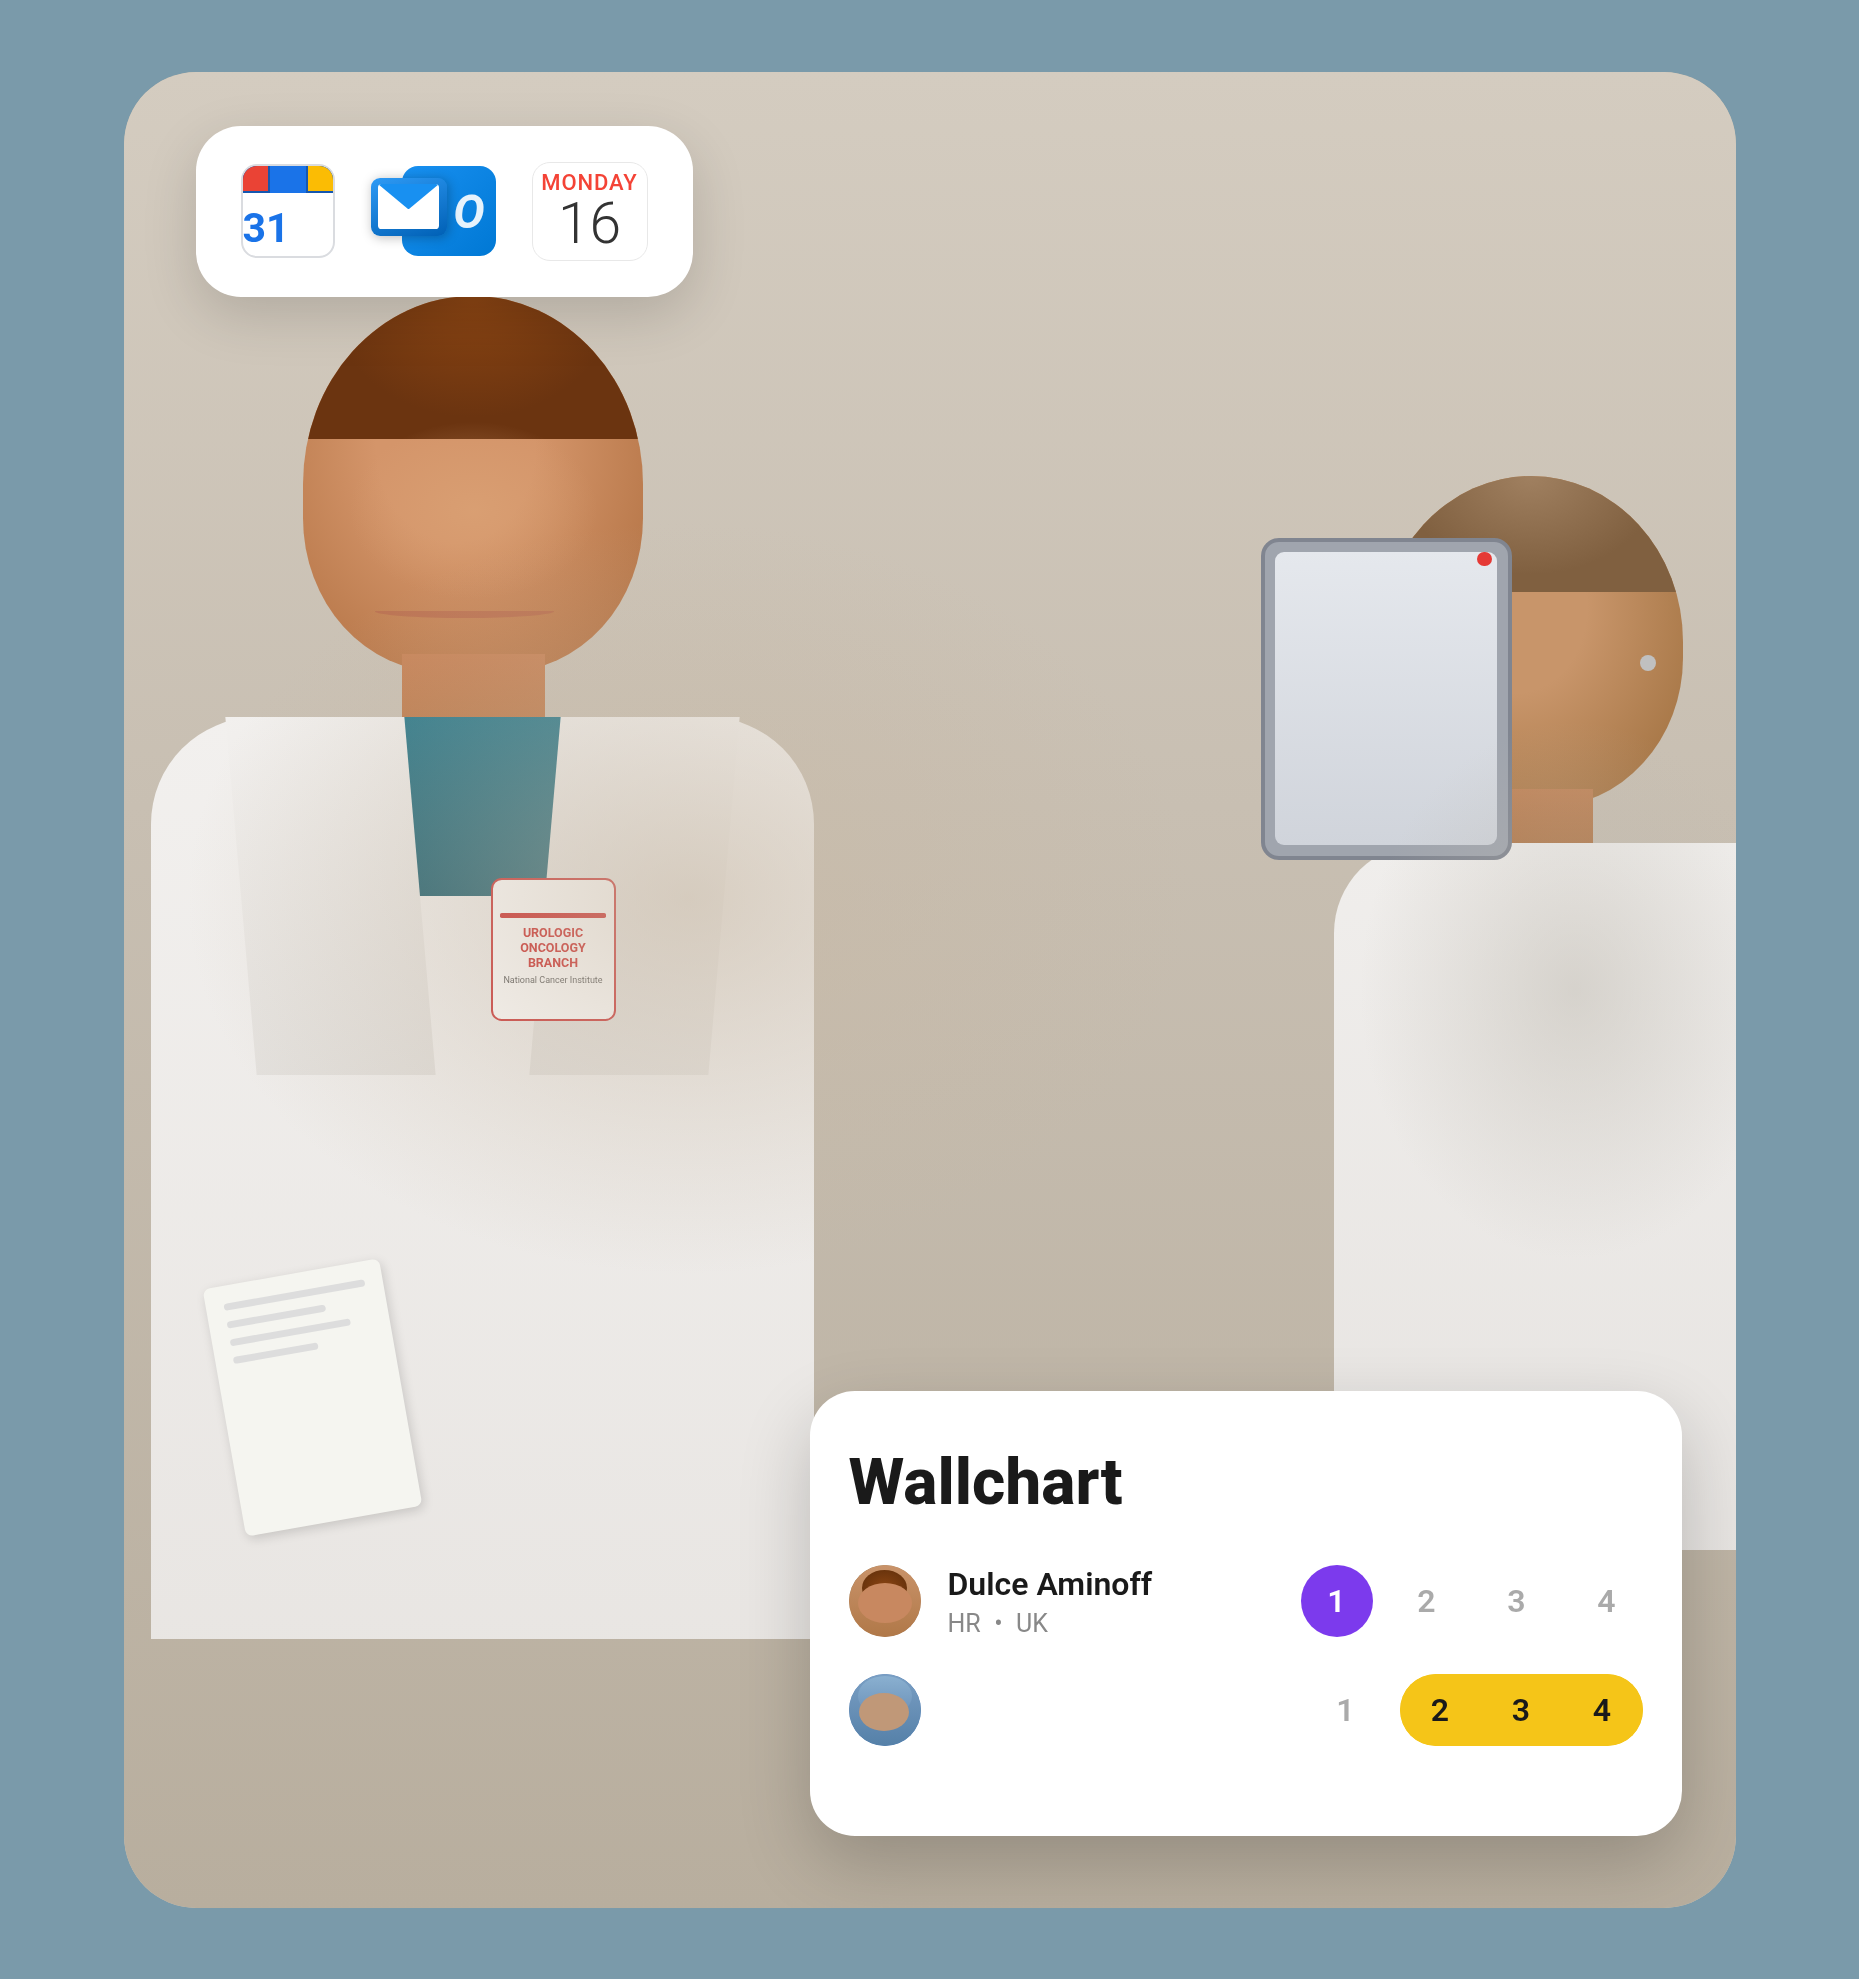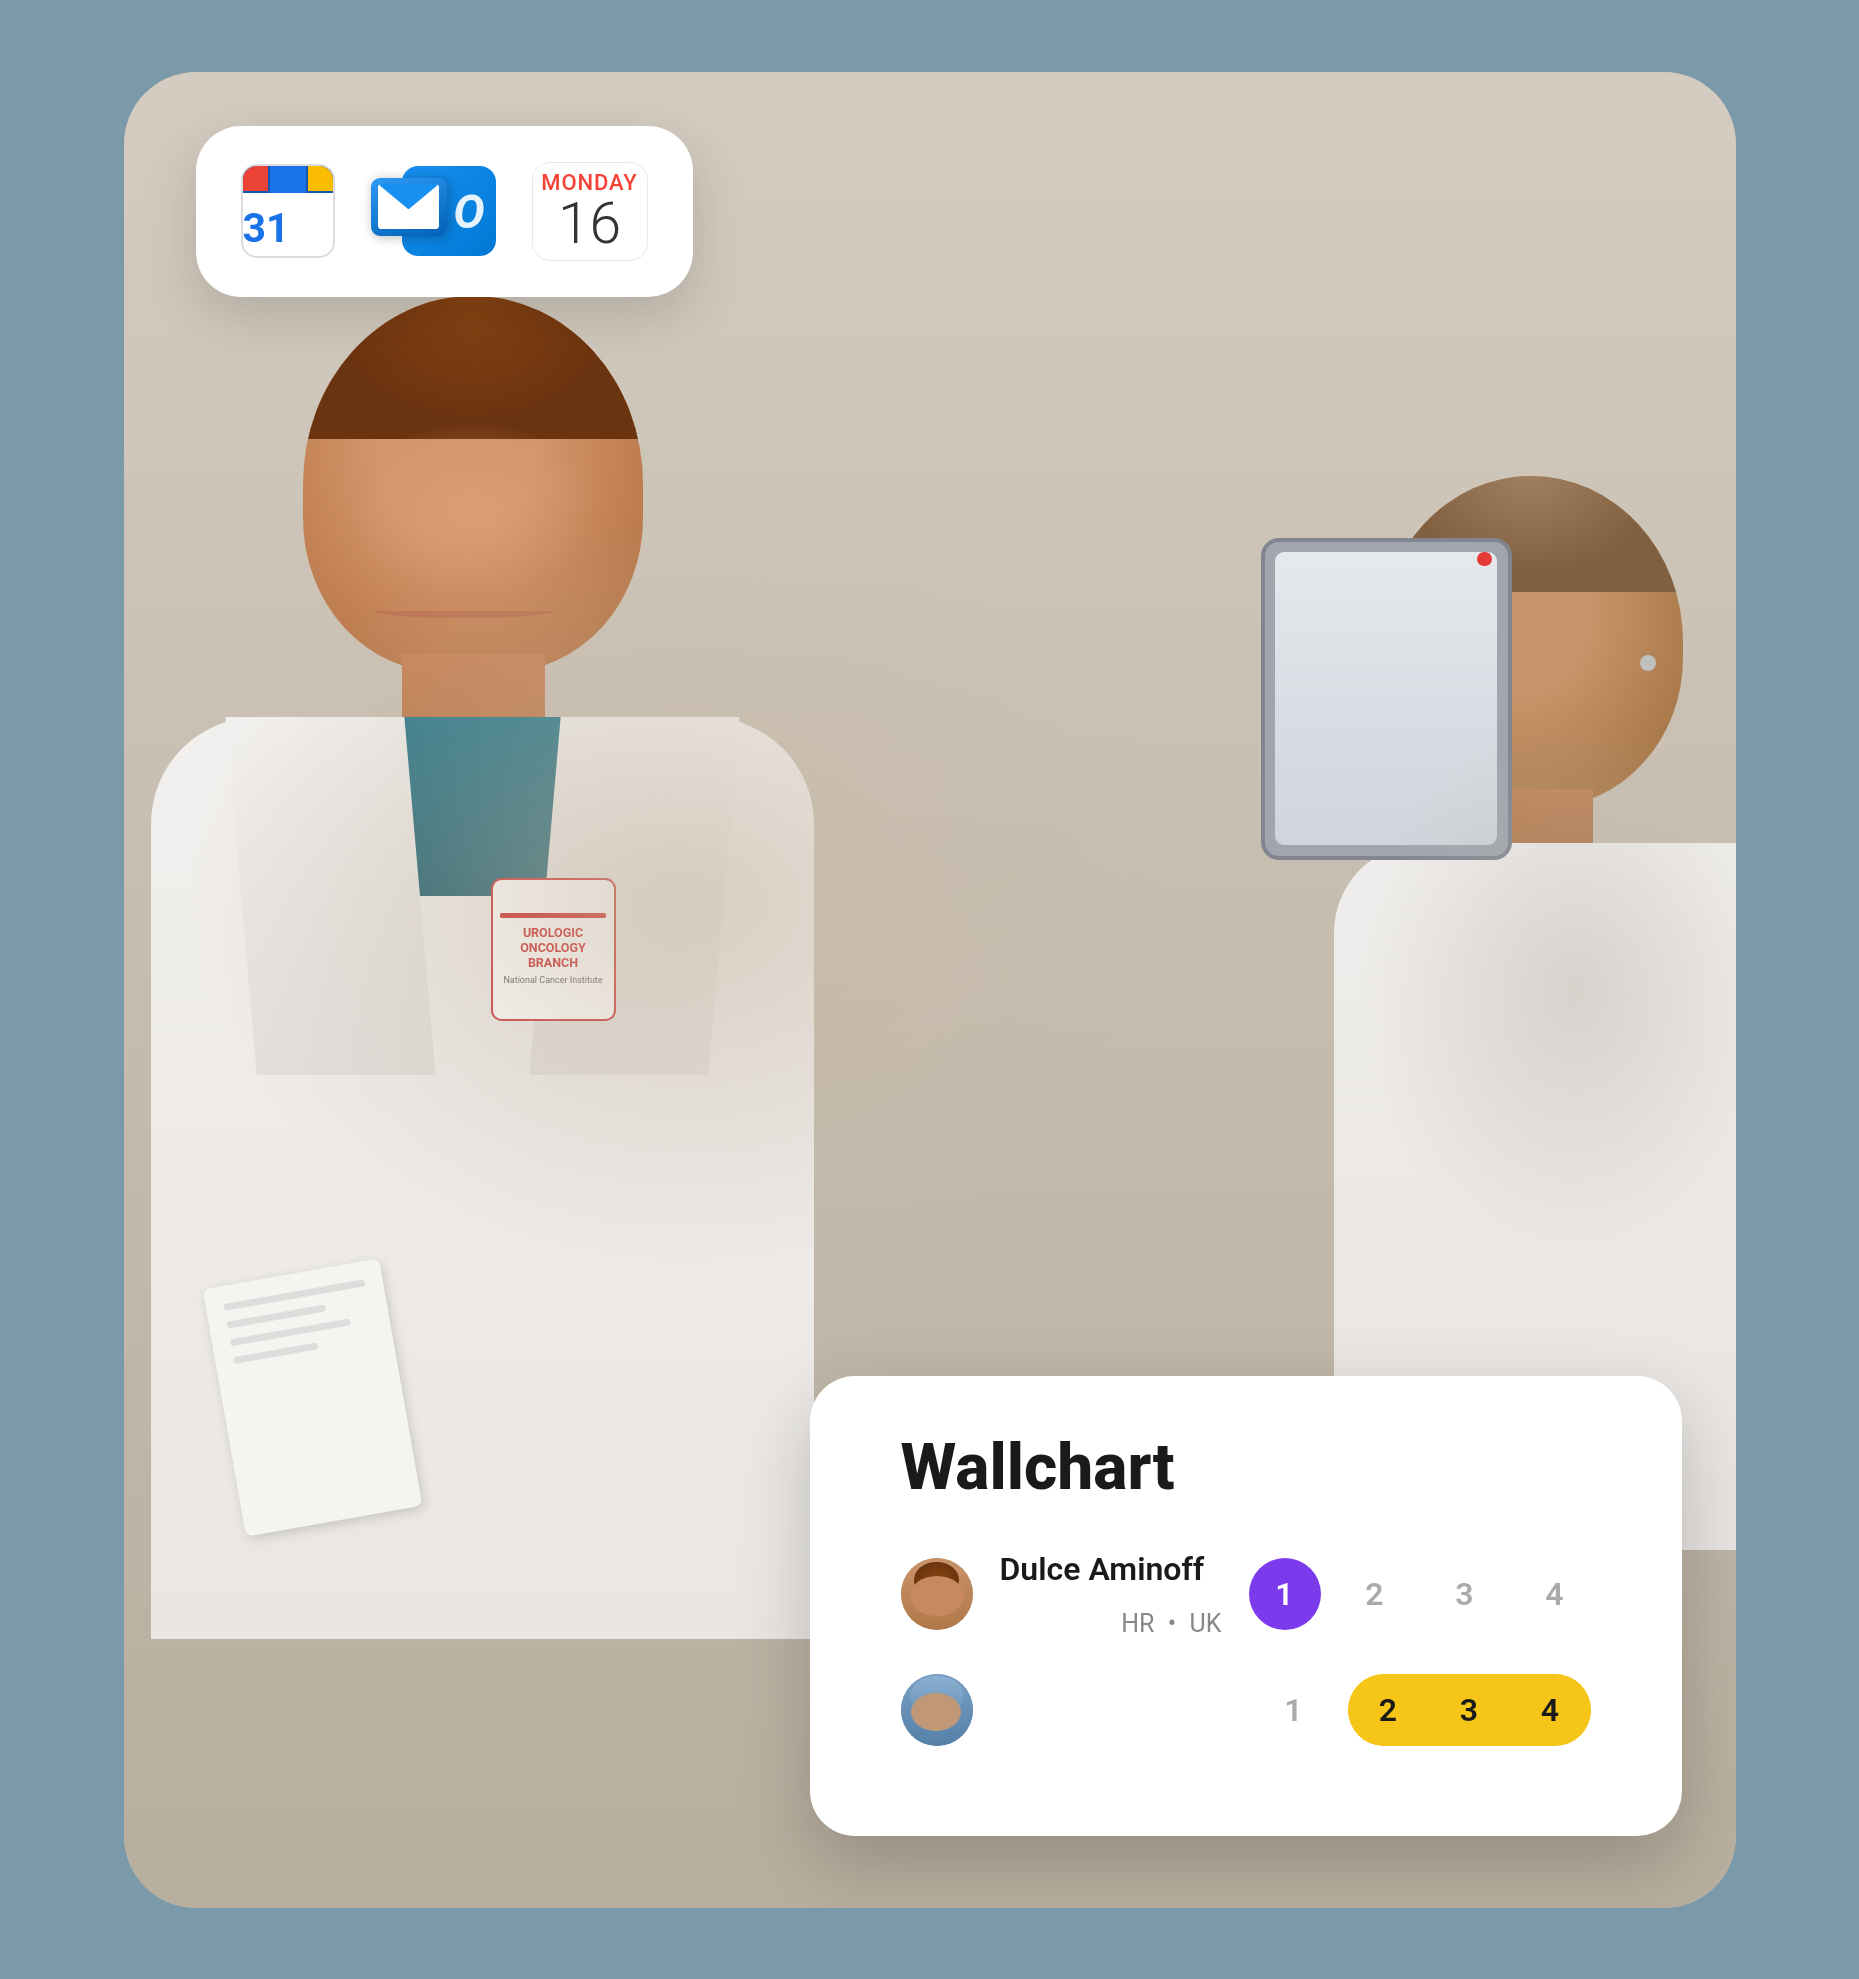--- a/index.html
+++ b/index.html
@@ -73,21 +73,21 @@
     }
 
     
     .wallchart-card {
       position: absolute;
       bottom: 72px;
       right: 54px;
       width: 872px;
       background: white;
       border-radius: 45px;
-      padding: 54px 91px;
+      padding: 54px 39px;
       box-shadow: 0 27px 72px rgba(0,0,0,0.2);
       z-index: 10;
     }
 
     .wallchart-title {
       font-size: 64px;
       font-weight: 800;
       color: #1a1a1a;
       margin-bottom: 45px;
     }
@@ -129,22 +129,21 @@
 
     .person-name {
       font-size: 32px;
       font-weight: 600;
       color: #1a1a1a;
     }
 
     .person-meta {
       font-size: 25px;
       color: #888;
-      margin-top: 21px;
-      text-align: right;
+      margin-top: 6px;
     }
 
     .person-meta .dept {
       color: #888;
     }
 
     .person-meta .sep {
       margin: 0 7.2px;
     }
 

